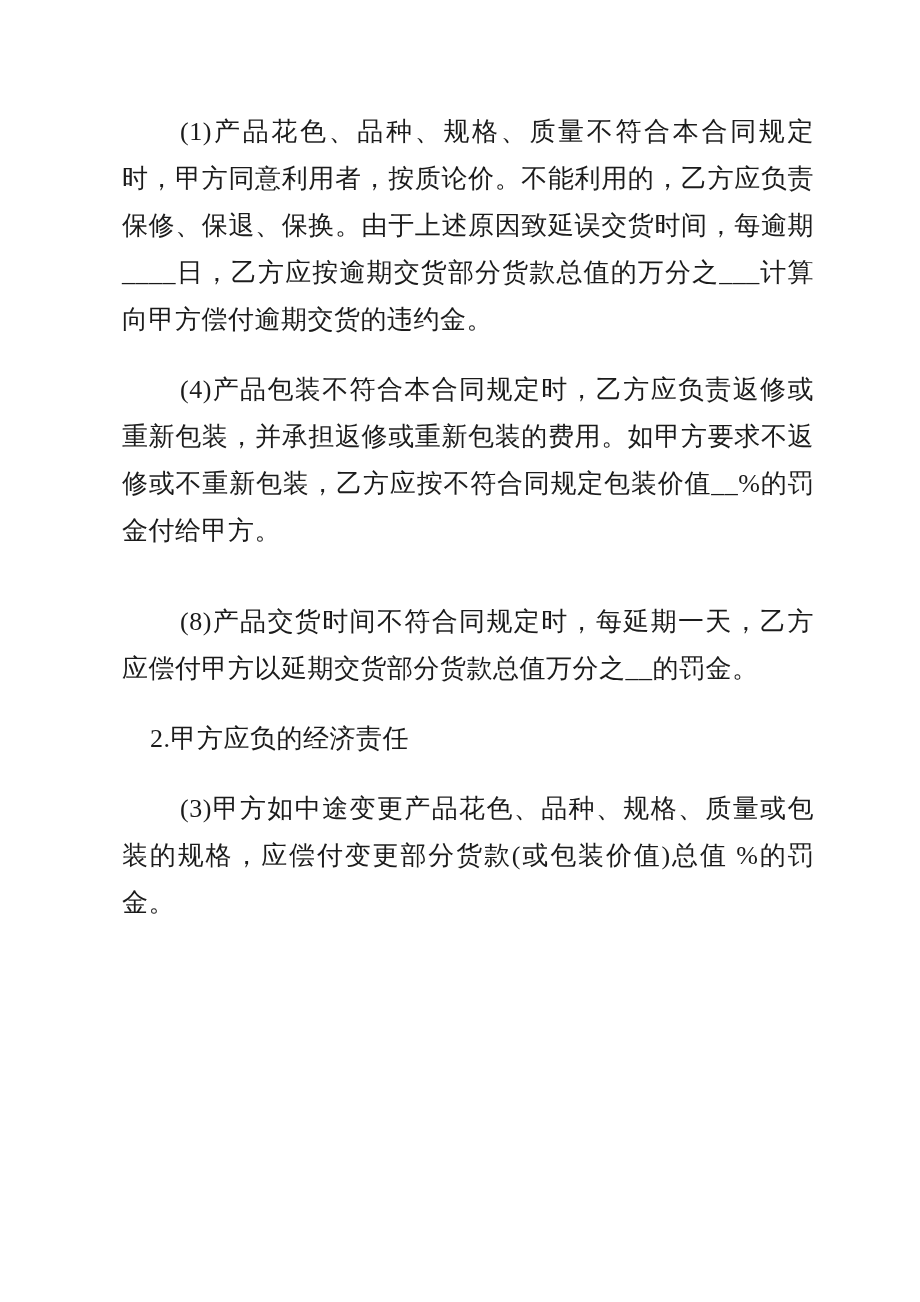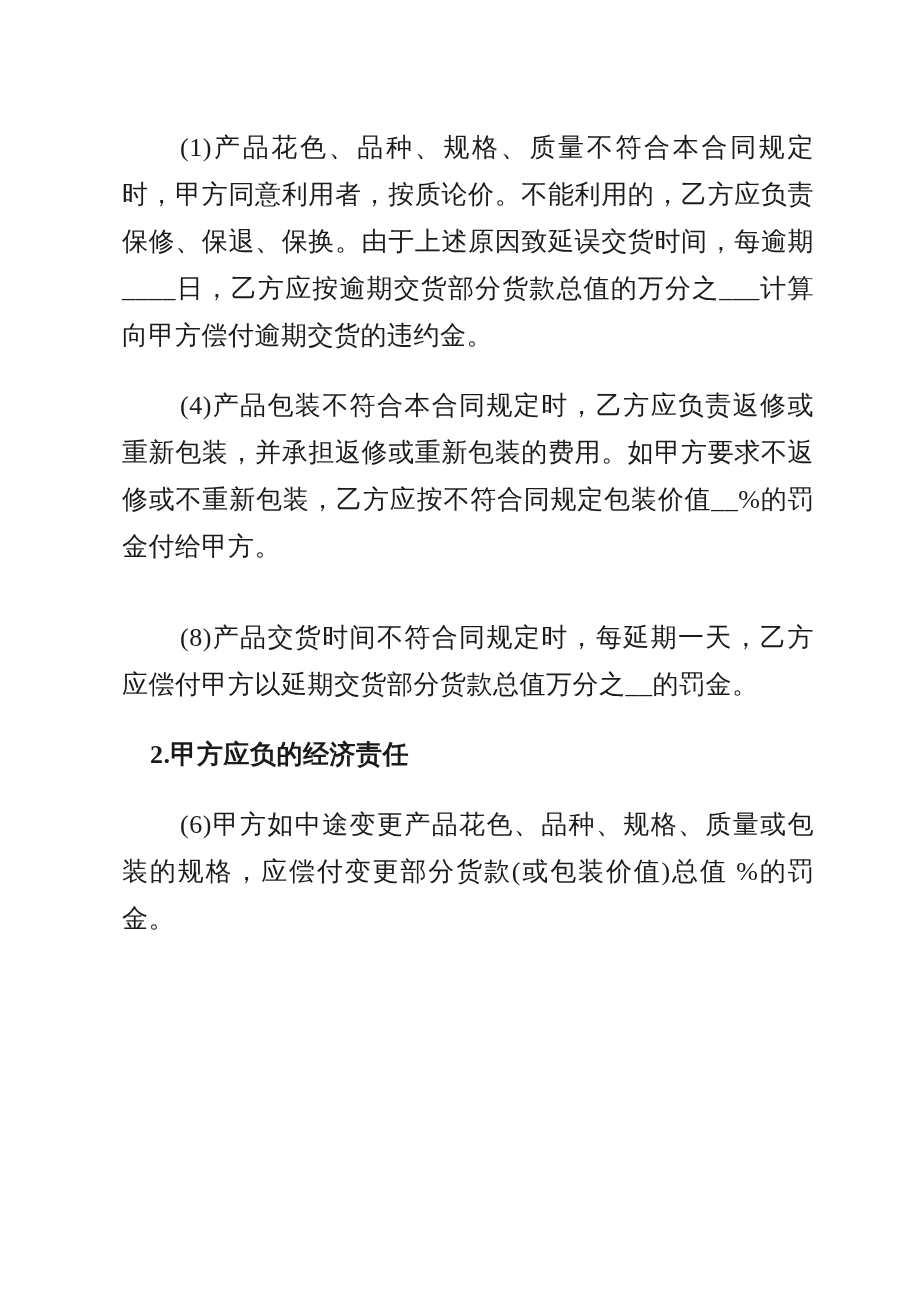--- a/index.html
+++ b/index.html
@@ -14,43 +14,42 @@
     width: 920px;
     height: 1302px;
     background: var(--bg);
     font-family: "Liberation Serif", "DejaVu Serif", serif;
     overflow: hidden;
     position: relative;
   }
   .doc {
     position: absolute;
     left: 122px;
-    top: 124px;
+    top: 108px;
     width: 692px;
     color: var(--fg);
     font-size: 26px;
     line-height: 47px;
     text-align: justify;
     text-justify: inter-ideograph;
     letter-spacing: 0.5px;
   }
   .doc p {
     margin: 0 0 23px 0;
     text-indent: 58px;
   }
   .doc p.heading {
     text-indent: 28px;
-    font-weight: bold;
   }
   .doc p.extra-gap {
     margin-top: 44px;
   }
 </style>
 </head>
 <body>
 
 <div class="doc">
   <p>(1)产品花色、品种、规格、质量不符合本合同规定时，甲方同意利用者，按质论价。不能利用的，乙方应负责保修、保退、保换。由于上述原因致延误交货时间，每逾期____日，乙方应按逾期交货部分货款总值的万分之___计算向甲方偿付逾期交货的违约金。</p>
   <p>(4)产品包装不符合本合同规定时，乙方应负责返修或重新包装，并承担返修或重新包装的费用。如甲方要求不返修或不重新包装，乙方应按不符合同规定包装价值__%的罚金付给甲方。</p>
   <p class="extra-gap">(8)产品交货时间不符合同规定时，每延期一天，乙方应偿付甲方以延期交货部分货款总值万分之__的罚金。</p>
   <p class="heading">2.甲方应负的经济责任</p>
-  <p>(6)甲方如中途变更产品花色、品种、规格、质量或包装的规格，应偿付变更部分货款(或包装价值)总值 %的罚金。</p>
+  <p>(3)甲方如中途变更产品花色、品种、规格、质量或包装的规格，应偿付变更部分货款(或包装价值)总值 %的罚金。</p>
 </div>
 
 </body></html>

